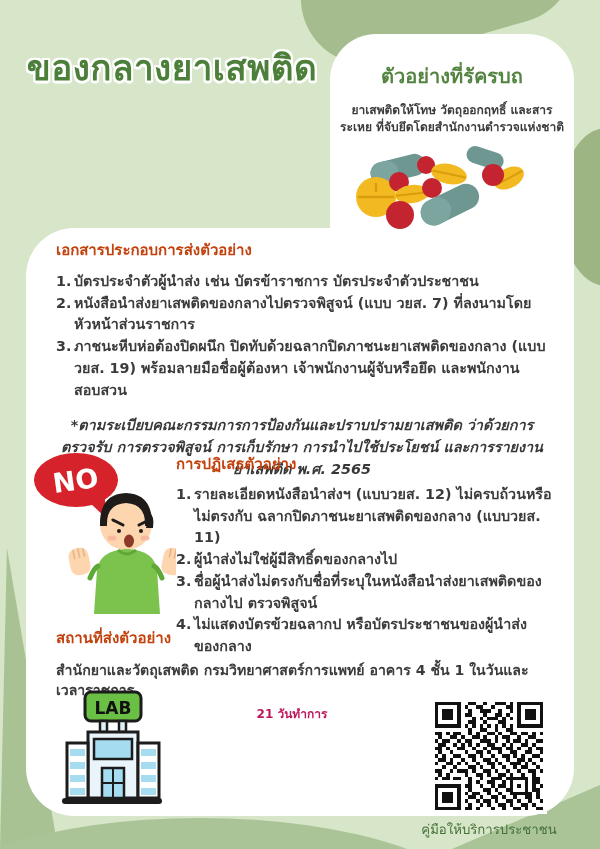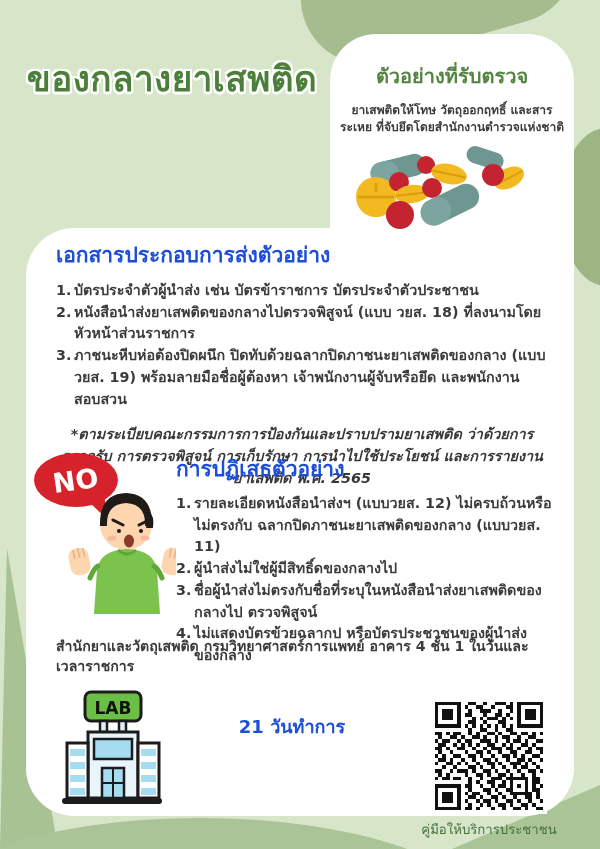--- a/index.html
+++ b/index.html
@@ -14,47 +14,47 @@
   .deco-topright{top:-88px;left:298px;width:280px;height:132px;border-radius:66px;transform:rotate(-16deg);}
   .deco-right{top:128px;right:-52px;width:92px;height:158px;border-radius:50%;background:#9db583;}
   .deco-bl-triangle{top:548px;left:0;width:58px;height:301px;-webkit-clip-path:polygon(12% 0,100% 100%,0 100%);clip-path:polygon(12% 0,100% 100%,0 100%);background:#a9c294;}
   .deco-wave{top:818px;left:-80px;width:560px;height:190px;border-radius:50%;background:#abc497;}
   .deco-br-triangle{bottom:0;right:0;width:148px;height:64px;-webkit-clip-path:polygon(100% 0,100% 100%,0 100%);clip-path:polygon(100% 0,100% 100%,0 100%);background:#abc497;}
   
   .card{position:absolute;background:#ffffff;}
   .card-right{left:330px;top:34px;width:244px;height:250px;border-radius:46px 46px 0 0;}
   .card-main{left:26px;top:228px;width:548px;height:588px;border-radius:48px;}
   
-  .hero{position:absolute;left:20px;top:48px;width:304px;text-align:center;z-index:3;margin-top:11px;}
+  .hero{position:absolute;left:20px;top:48px;width:304px;text-align:center;z-index:3;}
   .hero h1{
     margin:0;font-size:35px;line-height:1.15;font-weight:bold;color:#4c7f3a;letter-spacing:.5px;
     text-shadow:-2px -2px 0 #fff,2px -2px 0 #fff,-2px 2px 0 #fff,2px 2px 0 #fff,-2px 0 0 #fff,2px 0 0 #fff,0 -2px 0 #fff,0 3px 0 #fff;
   }
   .hero .sub{margin-top:16px;font-size:14.6px;font-weight:bold;color:#323232;line-height:1.5;}
   .accepted{position:absolute;left:336px;top:60px;width:232px;text-align:center;z-index:3;}
   .accepted h2{margin:0;font-size:20px;font-weight:bold;color:#548442;}
   .accepted .body{margin-top:10px;font-size:12px;font-weight:600;color:#3c3c3c;line-height:1.45;}
-  .section-h{margin:0;font-size:21px;font-weight:bold;color:#1d4ed8;}
+  .section-h{margin:0;font-size:15px;font-weight:bold;color:#c2410c;}
   .docs{position:absolute;left:56px;top:238px;width:492px;z-index:3;}
   .list{margin:9px 0 0 0;padding:0;list-style:none;}
   .li{display:flex;font-size:14.3px;font-weight:600;color:#3b3b3b;line-height:1.52;}
   .li .num{flex:none;width:18px;}
   .li .txt{flex:1;}
   .note{margin-top:14px;text-align:center;font-size:14.4px;font-weight:800;font-style:italic;color:#383838;line-height:1.52;}
   .reject{position:absolute;left:28px;top:446px;width:524px;display:flex;z-index:3;}
   .reject .figure{flex:none;width:148px;}
   .reject .col{flex:1;padding-top:6px;}
   .reject .list{margin-top:8px;}
   .place{position:absolute;left:56px;top:626px;width:500px;z-index:3;}
   .place .address{margin-top:11px;font-size:14.1px;font-weight:600;color:#3b3b3b;line-height:1.4;}
   .bottomrow{position:absolute;left:40px;top:688px;width:522px;display:flex;align-items:flex-start;z-index:3;}
   .lab-wrap{flex:none;margin-left:18px;}
   .service{flex:none;width:236px;margin-left:8px;text-align:center;}
   .service h2{margin:22px 0 0 0;font-size:20px;font-weight:bold;color:#6d9c53;}
-  .service .duration{margin-top:24px;font-size:18px;font-weight:600;color:#1d4ed8;}
+  .service .duration{margin-top:16px;font-size:12px;font-weight:600;color:#be185d;}
   .qr-wrap{margin-left:auto;width:146px;text-align:center;}
   .qr-wrap svg{display:block;margin:10px auto 0 auto;}
   .qr-caption{margin-top:5px;font-size:13.2px;font-weight:normal;color:#44703a;}
   svg{display:block;}
   .pills-wrap{margin-top:8px;}
 </style>
 </head>
 <body>
 
 <div class="page">
@@ -66,21 +66,21 @@
   <div class="deco deco-br-triangle"></div>
 
   <div class="card card-right"></div>
   <div class="card card-main"></div>
 
   <header class="hero">
     <h1>ของกลางยาเสพติด</h1>
   </header>
 
   <section class="accepted">
-    <h2>ตัวอย่างที่รับตรวจ</h2>
+    <h2>ตัวอย่างที่รัครบถ</h2>
     <div class="body">ยาเสพติดให้โทษ วัตถุออกฤทธิ์ และสารระเหย ที่จับยึดโดยสำนักงานตำรวจแห่งชาติ</div>
     <div class="pills-wrap">
       <svg width="196" height="96" viewBox="0 0 196 96">
         <g transform="rotate(-14 62 24)">
           <rect x="34" y="13" width="56" height="22" rx="11" fill="#6e9792"></rect>
           <rect x="34" y="13" width="28" height="22" rx="11" fill="#7da5a0"></rect>
         </g>
         <g transform="rotate(18 148 13)">
             <rect x="130" y="4" width="38" height="17" rx="8.5" fill="#6e9792"></rect>
           </g>
@@ -114,21 +114,21 @@
 
   <section class="docs">
     <h2 class="section-h">เอกสารประกอบการส่งตัวอย่าง</h2>
     <ol class="list">
       <li class="li">
         <span class="num">1.</span>
         <span class="txt">บัตรประจำตัวผู้นำส่ง เช่น บัตรข้าราชการ บัตรประจำตัวประชาชน</span>
       </li>
       <li class="li">
         <span class="num">2.</span>
-        <span class="txt">หนังสือนำส่งยาเสพติดของกลางไปตรวจพิสูจน์ (แบบ วยส. 18) ที่ลงนามโดย หัวหน้าส่วนราชการ</span>
+        <span class="txt">หนังสือนำส่งยาเสพติดของกลางไปตรวจพิสูจน์ (แบบ วยส. 7) ที่ลงนามโดย หัวหน้าส่วนราชการ</span>
       </li>
       <li class="li">
         <span class="num">3.</span>
         <span class="txt">ภาชนะหีบห่อต้องปิดผนึก ปิดทับด้วยฉลากปิดภาชนะยาเสพติดของกลาง (แบบ วยส. 19) พร้อมลายมือชื่อผู้ต้องหา เจ้าพนักงานผู้จับหรือยึด และพนักงานสอบสวน</span>
       </li>
     </ol>
     <div class="note">*ตามระเบียบคณะกรรมการการป้องกันและปราบปรามยาเสพติด ว่าด้วยการตรวจรับ การตรวจพิสูจน์ การเก็บรักษา การนำไปใช้ประโยชน์ และการรายงานยาเสพติด พ.ศ. 2565</div>
   </section>
 
   <section class="reject">
@@ -181,20 +181,21 @@
         </li>
         <li class="li">
           <span class="num">4.</span>
           <span class="txt">ไม่แสดงบัตรข้วยฉลากป หรือบัตรประชาชนของผู้นำส่งของกลาง</span>
         </li>
       </ol>
     </div>
   </section>
 
   <section class="place">
+    <h2 class="section-h">สถานที่ส่งตัวอย่าง</h2>
     <div class="address">สำนักยาและวัตถุเสพติด กรมวิทยาศาสตร์การแพทย์ อาคาร 4 ชั้น 1 ในวันและเวลาราชการ</div>
   </section>
 
   <section class="bottomrow">
     <div class="lab-wrap">
       <svg width="108" height="118" viewBox="0 0 108 118">
         <rect x="27" y="4" width="56" height="29" rx="6" fill="#6abf45" stroke="#1c1c1c" stroke-width="3"></rect>
         <text x="55" y="26" font-size="17" font-weight="bold" fill="#111" text-anchor="middle" font-family="'DejaVu Sans','Liberation Sans',sans-serif">LAB</text>
         <rect x="42" y="33" width="7" height="11" fill="#dff0f8" stroke="#1c1c1c" stroke-width="2.5"></rect>
         <rect x="61" y="33" width="7" height="11" fill="#dff0f8" stroke="#1c1c1c" stroke-width="2.5"></rect>

